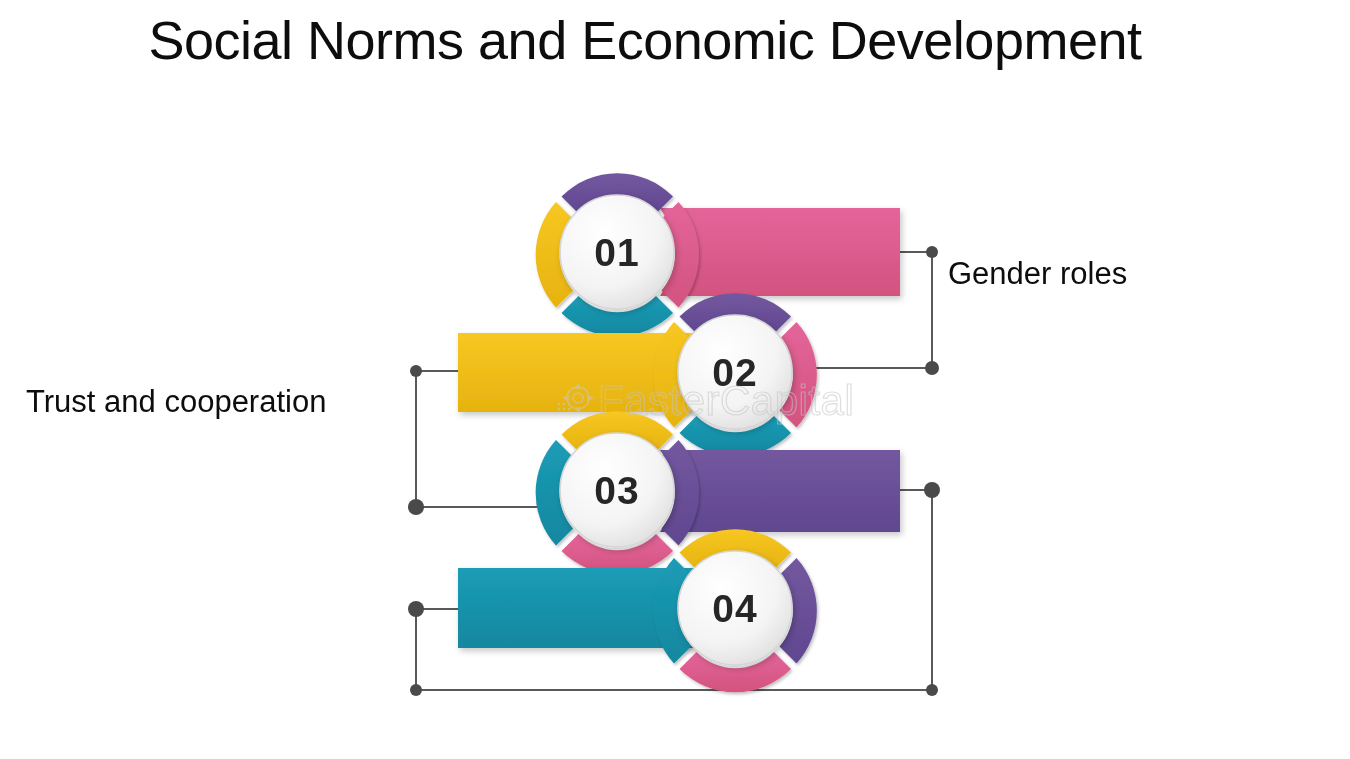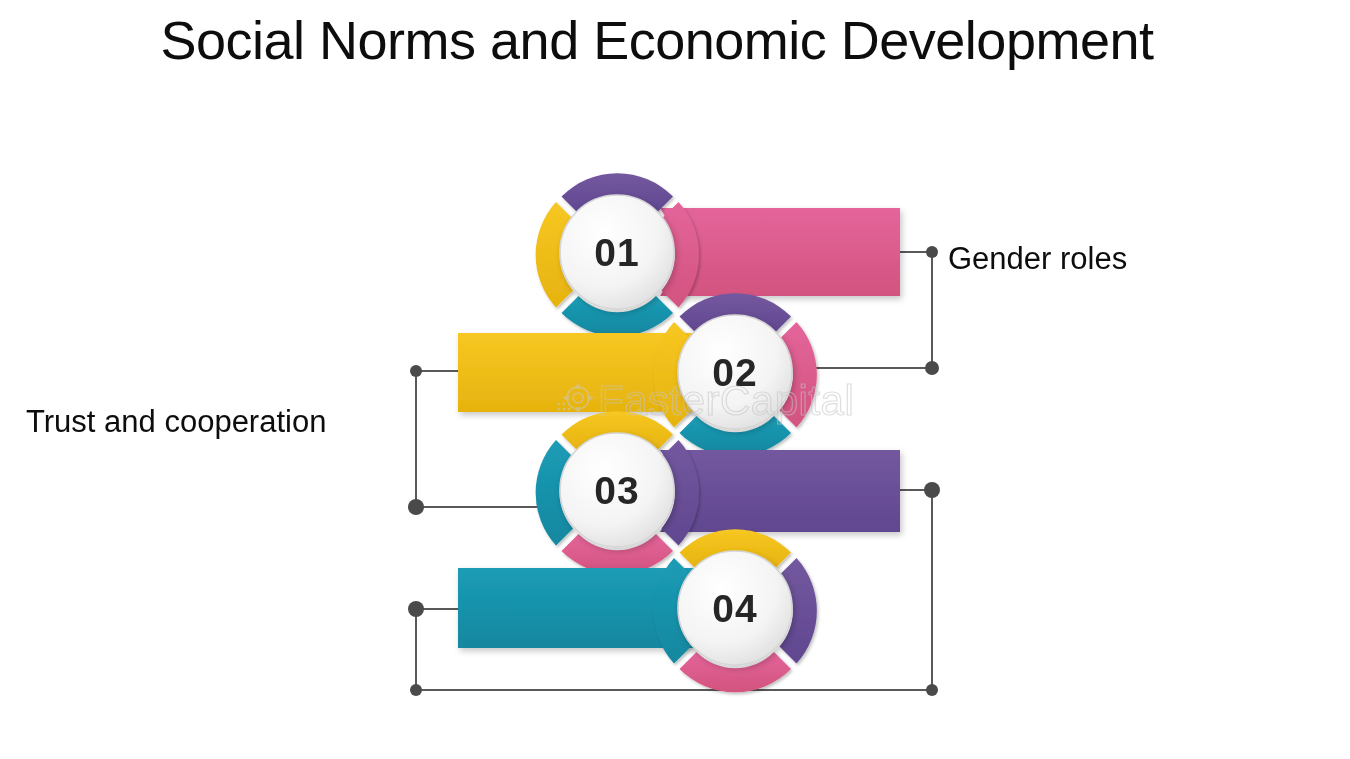--- a/index.html
+++ b/index.html
@@ -8,21 +8,21 @@
     width:1350px;height:759px;
     background:#ffffff;
     font-family:"Liberation Sans","DejaVu Sans",sans-serif;
     overflow:hidden;
     position:relative;
   }
   #stage{position:relative;width:1350px;height:759px;}
 
   
   .title{
-    position:absolute;left:12px;top:12px;width:1290px;
+    position:absolute;left:0;top:12px;width:1290px;
     text-align:center;
     font-size:54px;
     font-weight:400;
     color:#0d0d0d;
     letter-spacing:-0.5px;
     line-height:1.05;
     white-space:nowrap;
   }
 
   
@@ -31,22 +31,22 @@
   
   .lbl{
     position:absolute;
     font-size:31px;
     color:#0d0d0d;
     font-weight:400;
     white-space:nowrap;
     line-height:1;
   }
   .lbl-right{left:948px;}
-  .lbl-left{left:26px;margin-top:20px;}
-  #lbl-gender{top:243px;text-align:right;}
+  .lbl-left{left:26px;}
+  #lbl-gender{top:258px;text-align:right;}
   #lbl-education{top:495px;}
   #lbl-trust{top:386px;}
   #lbl-risk{top:613px;}
 </style>
 </head>
 <body>
 
 <div id="stage">
 
   <div class="title">Social Norms and Economic Development</div>

